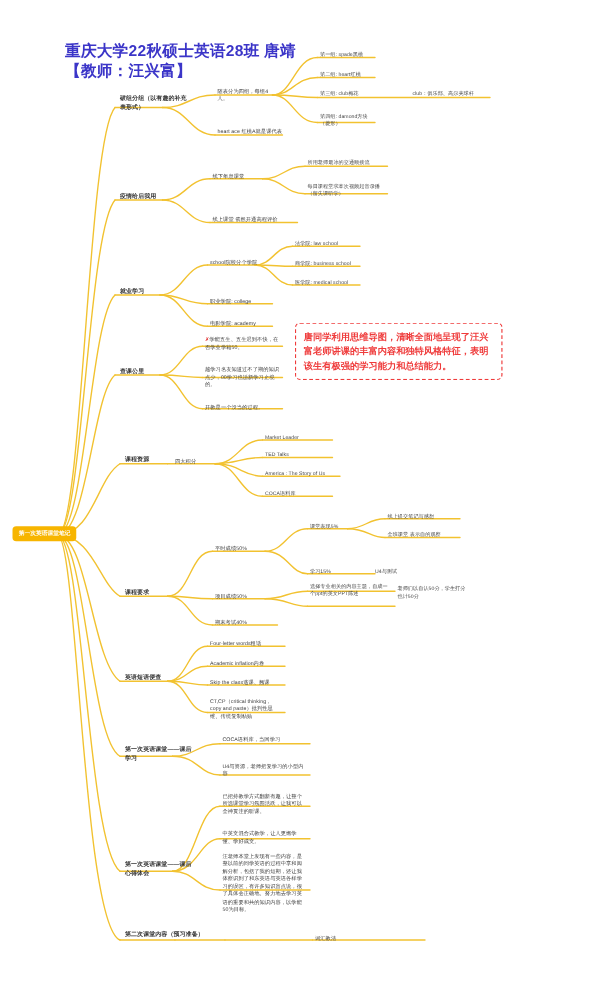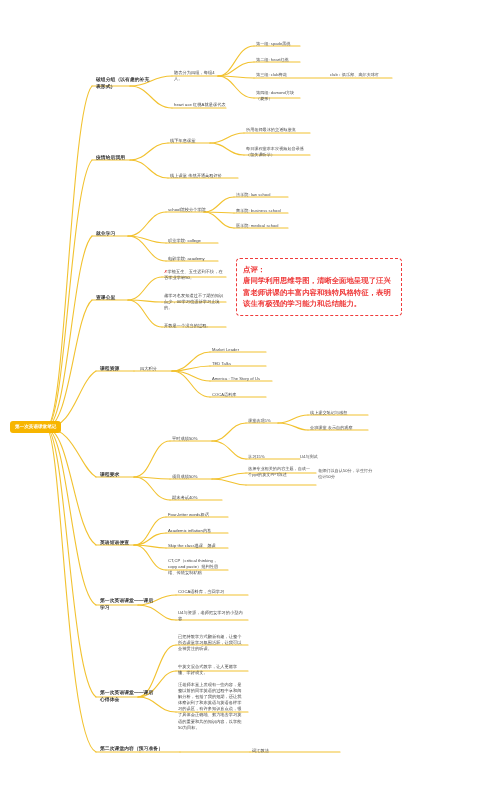--- a/index.html
+++ b/index.html
@@ -158,20 +158,24 @@
       <path d="M176 671 L 248 671"></path>
       <path d="M176 712 L 248 712"></path>
 
       <path d="M96 752 L 140 752"></path>
       <path d="M140 752 L 180 752"></path>
       <path d="M180 752 L 250 752"></path>
       <path d="M250 752 L 340 752"></path>
     </g>
   </svg>
 
+  <div class="title-block">
+    <div class="title-line1">重庆大学22秋硕士英语28班  唐靖</div>
+    <div class="title-line2">【教师：汪兴富】</div>
+  </div>
 
   <div class="root-node">第一次英语课堂笔记</div>
 
   <div class="node l1" style="left:96px;top:77px;width:56px;">破组分组（以有趣的补充表形式）</div>
   <div class="node l2" style="left:174px;top:70px;width:46px;">随表分为四组，每组4人。</div>
   <div class="node l3" style="left:256px;top:41px;width:46px;">第一组: spade黑桃</div>
   <div class="node l3" style="left:256px;top:57px;width:46px;">第二组: heart红桃</div>
   <div class="node l3" style="left:256px;top:72px;width:46px;">第三组: club梅花</div>
   <div class="node l3" style="left:330px;top:72px;width:60px;">club：俱乐部、高尔夫球杆</div>
   <div class="node l3" style="left:256px;top:90px;width:44px;">第四组: damond方块（菱形）</div>
@@ -229,17 +233,16 @@
 
   <div class="node l1" style="left:100px;top:690px;width:58px;">第一次英语课堂——课后心得体会</div>
   <div class="node l2" style="left:178px;top:634px;width:66px;">已把持教学方式翻新有趣，让整个所选课堂学习氛围活跃，让我可以全神贯注的听课。</div>
   <div class="node l2" style="left:178px;top:664px;width:66px;">中英文混合式教学，让人更燃学懂、学好成文。</div>
   <div class="node l2" style="left:178px;top:682px;width:66px;">汪老师本堂上发现有一些内容，是整以前的同学英语的过程中享和阅解分析，包括了我的短期，还让我体察识到了和东英语与英语各样学习的误区，有许多知识盲点说，很了具体会正确地、努力地去学习英语的重要和共的知识内容，以学能50为目标。</div>
 
   <div class="node l1" style="left:100px;top:746px;width:66px;">第二次课堂内容（预习准备）</div>
   <div class="node l2" style="left:252px;top:748px;width:60px;">词汇教法</div>
 
   <div class="comment-box">
-    <span class="lead">点评：</span>
     <span>唐同学利用思维导图，清晰全面地呈现了汪兴富老师讲课的丰富内容和独特风格特征，表明该生有极强的学习能力和总结能力。</span>
   </div>
 
 </div>
 
 </body></html>

